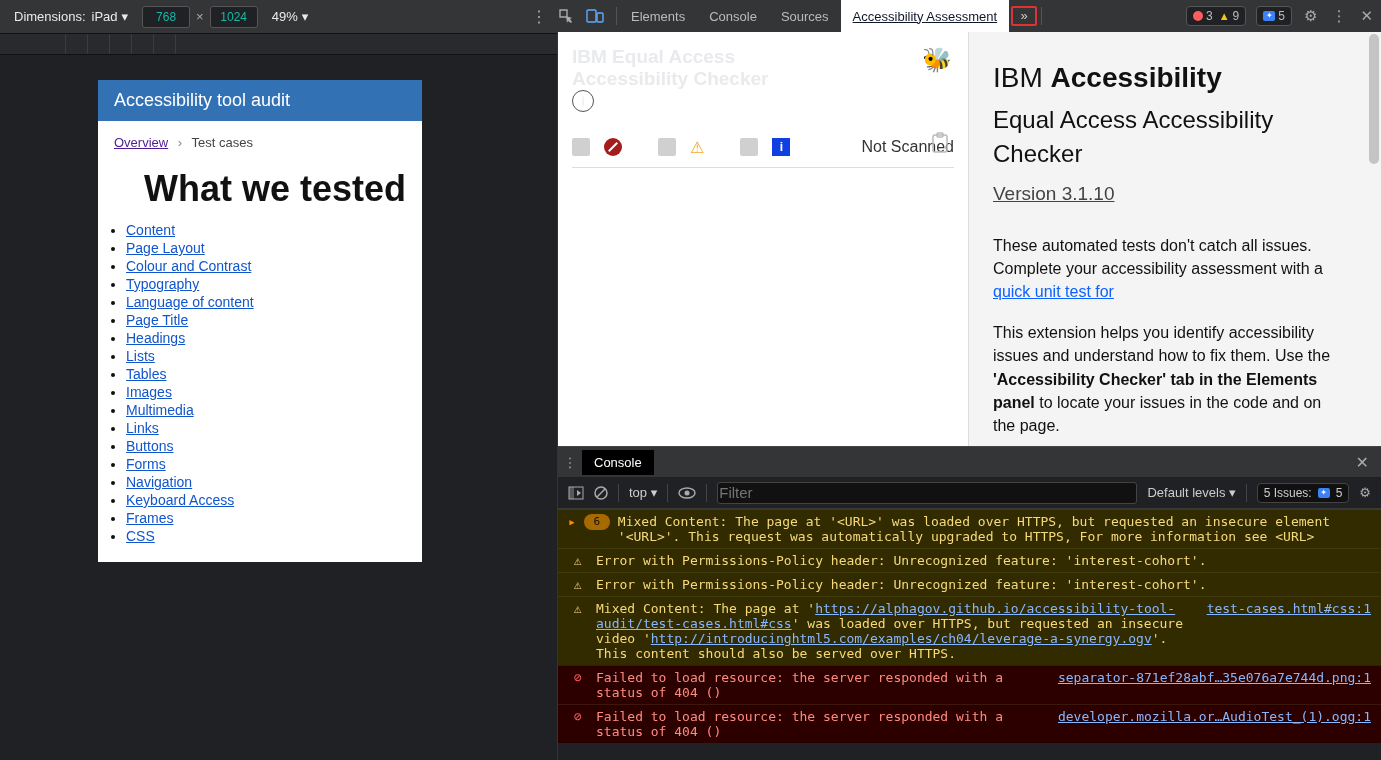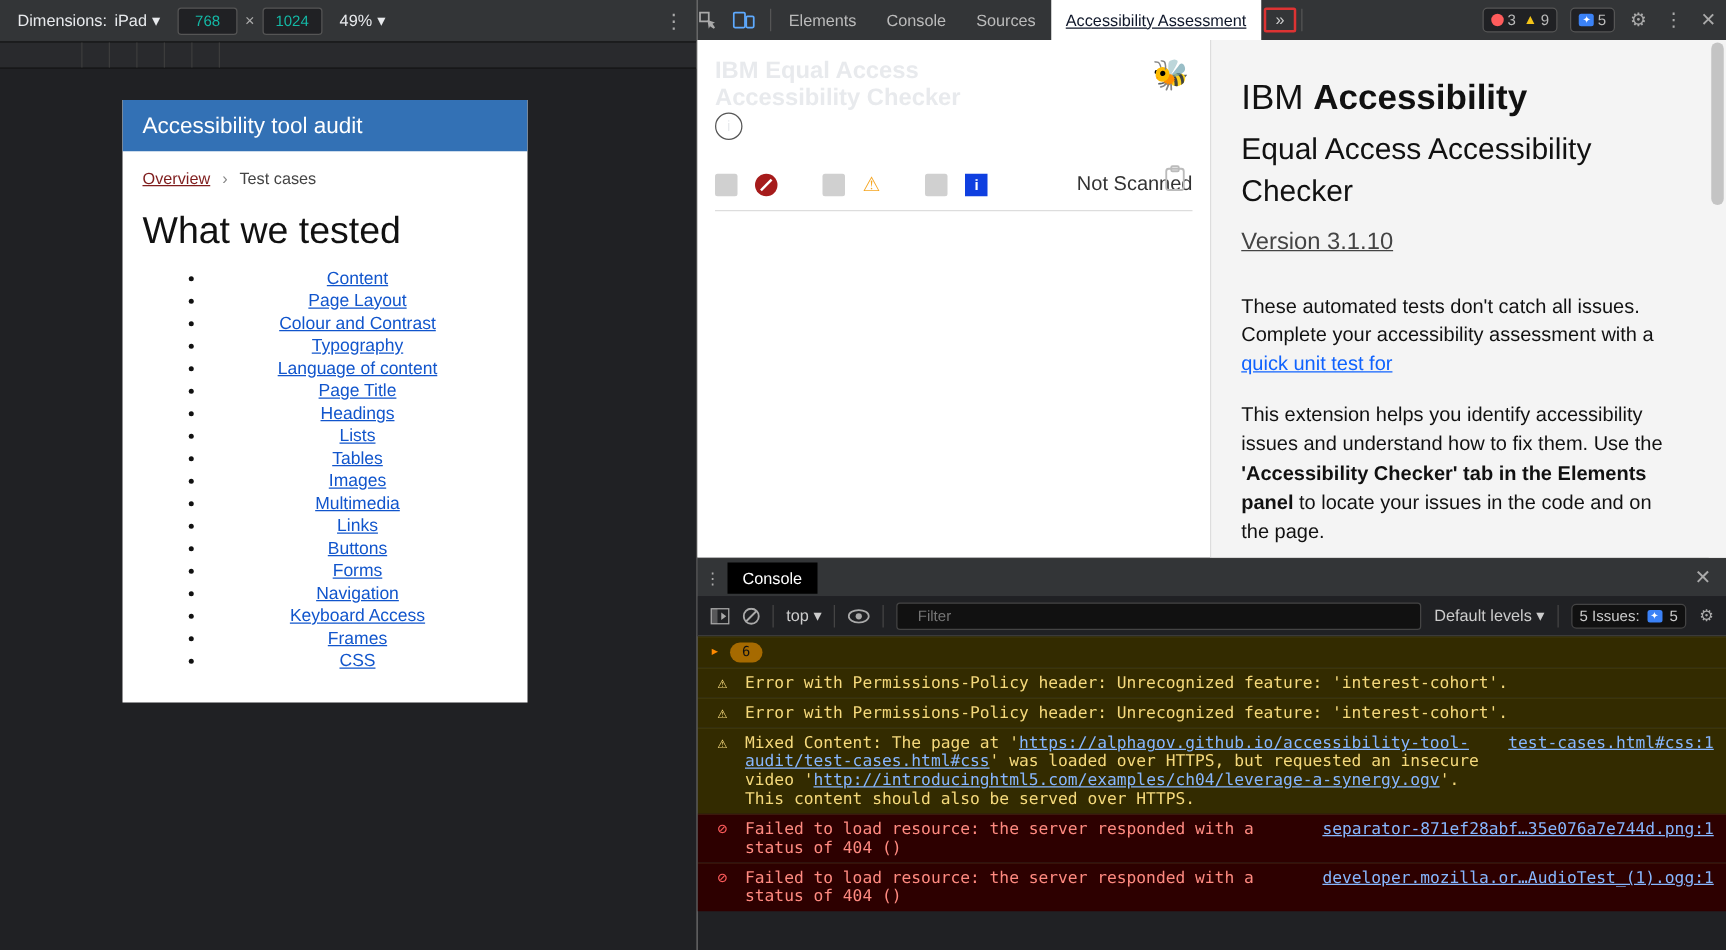--- a/index.html
+++ b/index.html
@@ -14,24 +14,24 @@
   .tb-input { width: 48px; height: 22px; background: #202124; border: 1px solid #555; color: #14b8a6; text-align: center; font-size: 12px; border-radius: 3px; }
   .tb-x { margin: 0 6px; color: #aaa; }
   .tb-zoom { margin-left: 14px; }
   .tb-more { position: absolute; right: 10px; color: #aaa; font-size: 16px; }
   .preview-ruler { height: 22px; background: #292a2d; border-top: 1px solid #111; border-bottom: 1px solid #111; display:flex; }
   .preview-ruler span { border-right:1px solid #3c3c3c; height:100%; }
   .preview-stage { flex: 1; position: relative; background: #202124; }
   .device-frame { position: absolute; left: 98px; top: 25px; width: 324px; height: 482px; background: #fff; overflow: hidden; font-size: 14px; color: #111; }
   .device-hdr { background: #3371b5; color: #fff; padding: 10px 16px; font-size: 18px; }
   .device-crumb { padding: 14px 16px 4px; font-size: 13px; color: #444; }
-  .device-crumb a { color: #7f1d1d; text-decoration: underline; }
+  .device-crumb a { color: #4c1d95; text-decoration: underline; }
   .device-crumb .sep { color: #888; margin: 0 6px; }
-  .device-h1 { font-size: 30px; font-weight: 400; padding: 14px 16px 10px; }
-  .device-ul { padding: 0 16px 0 68px; text-align: center; }
+  .device-h1 { font-size: 36px; font-weight: 700; padding: 14px 16px 10px; text-align: right; }
+  .device-ul { padding: 0 16px 0 28px; }
   .device-ul li { margin: 2px 0; color: #111; }
   .device-ul a { color: #1155cc; text-decoration: underline; }
 
   
   .devtools { flex: 1; display: flex; flex-direction: column; background: #fff; border-left: 1px solid #333; }
 
   
   .tabstrip { height: 32px; background: #333537; display: flex; align-items: center; color: #bbb; font-size: 13px; position: relative; }
   .ts-icon { width: 28px; text-align: center; color: #aaa; }
   .ts-tab { padding: 0 12px; height: 100%; display: flex; align-items: center; cursor: pointer; }
@@ -75,21 +75,21 @@
   
   .console { height: 314px; background:#202124; color:#ccc; display:flex; flex-direction:column; border-top:1px solid #444;}
   .cn-tabs { height:30px; display:flex; align-items:center; background:#333537; font-size:13px;}
   .cn-tabs .vdots{ width:24px;text-align:center;color:#aaa;}
   .cn-tabs .ctab{ background:#000; color:#fff; padding:5px 12px; border-radius:0;}
   .cn-tabs .cx { margin-left:auto; padding:0 12px; color:#aaa; font-size:16px; cursor:pointer;}
   .cn-tools { height:32px; display:flex; align-items:center; gap:10px; padding:0 10px; background:#202124; border-bottom:1px solid #3a3a3a; font-size:13px;}
   .cn-tools .slot{color:#aaa;}
   .cn-tools .sep{ width:1px;height:18px;background:#444;}
   .cn-filter{ flex:1; }
-  .cn-filter input{ width:100%; height:22px; background:#111; border:1px solid #444; color:#bbb; padding:0 16px; font-size:12px; border-radius:3px;}
+  .cn-filter input{ width:100%; height:22px; background:#111; border:1px solid #444; color:#bbb; padding:0 1px; font-size:15px; border-radius:3px;}
   .cn-dd{ color:#ccc; }
   .cn-issue{ background:#111; border:1px solid #444; border-radius:4px; padding:2px 6px; display:flex; gap:6px; align-items:center; font-size:12px;}
   .cn-body { flex:1; overflow:hidden; font-family: Menlo, monospace; font-size:13px; }
   .row { display:flex; padding:4px 10px; gap:8px; border-top:1px solid rgba(120,120,60,.2);}
   .row.warn { background:#332b00; color:#f5d97b;}
   .row.err  { background:#2d0000; color:#ff8a80;}
   .row .gly { width:20px; text-align:center; flex:none;}
   .row .cnt { background:#a66a00; color:#111; border-radius:9px; width:26px; height:16px; font-size:11px; text-align:center; line-height:16px; flex:none;}
   .row .chv { color:#ff8a00; flex:none; }
   .row .msg { flex:1; white-space:pre-wrap;}
@@ -297,20 +297,21 @@
         <span>5 Issues:</span>
         <span class="sq-b">✦</span>
         <span>5</span>
       </span>
       <span class="slot">⚙</span>
     </div>
     <div class="cn-body" id="cn-body">
         <div class="row warn">
           <span class="chv">▸</span>
           <span class="cnt">6</span>
+          <span class="msg">Mixed Content: The page at '&lt;URL&gt;' was loaded over HTTPS, but requested an insecure element '&lt;URL&gt;'. This request was automatically upgraded to HTTPS, For more information see &lt;URL&gt;</span>
         </div>
         <div class="row warn">
           <span class="gly">⚠</span>
           <span class="msg">Error with Permissions-Policy header: Unrecognized feature: 'interest-cohort'.</span>
         </div>
         <div class="row warn">
           <span class="gly">⚠</span>
           <span class="msg">Error with Permissions-Policy header: Unrecognized feature: 'interest-cohort'.</span>
         </div>
         <div class="row warn">

